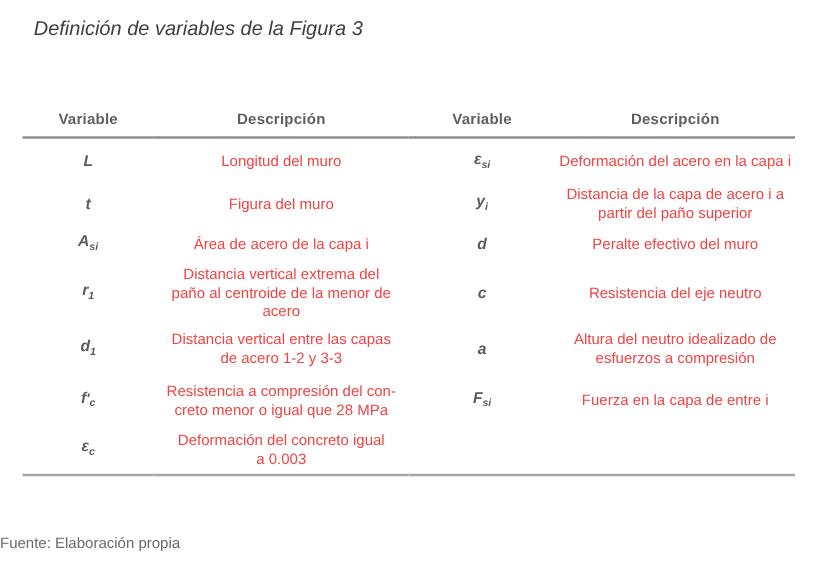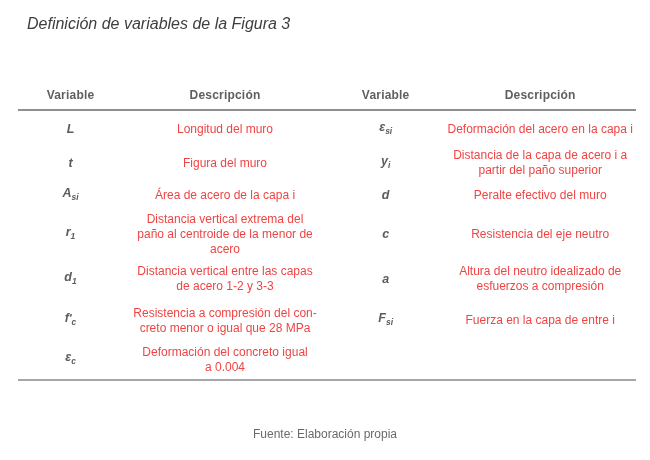--- a/index.html
+++ b/index.html
@@ -74,21 +74,20 @@
     vertical-align: -3px;
     font-style: italic;
   }
   .var-prime { font-size: 11px; }
   td.desc-cell { white-space: pre-line; }
 
   .source-note {
     position: absolute;
     top: 427px; left: 0;
     width: 650px;
-    text-align: center;
     font-size: 12px;
     color: #6a6a6a;
   }
 </style>
 </head>
 <body>
 
 <div class="page">
 
   <div class="title-block">
@@ -149,21 +148,21 @@
         <tr>
           <td class="var-cell"><span class="var-main">f</span><span class="var-prime">′</span><span class="var-sub">c</span></td>
           <td class="desc-cell">Resistencia a compresión del con-
 creto menor o igual que 28 MPa</td>
           <td class="var-cell"><span class="var-main">F</span><span class="var-sub">si</span></td>
           <td class="desc-cell">Fuerza en la capa de entre i</td>
         </tr>
         <tr>
           <td class="var-cell"><span class="var-main">ε</span><span class="var-sub">c</span></td>
           <td class="desc-cell">Deformación del concreto igual
-a 0.004</td>
+a 0.003</td>
           <td class="var-cell"></td>
           <td class="desc-cell"></td>
         </tr>
       </tbody>
   </table>
 
   <div class="source-note">Fuente: Elaboración propia</div>
 
 </div>
 

